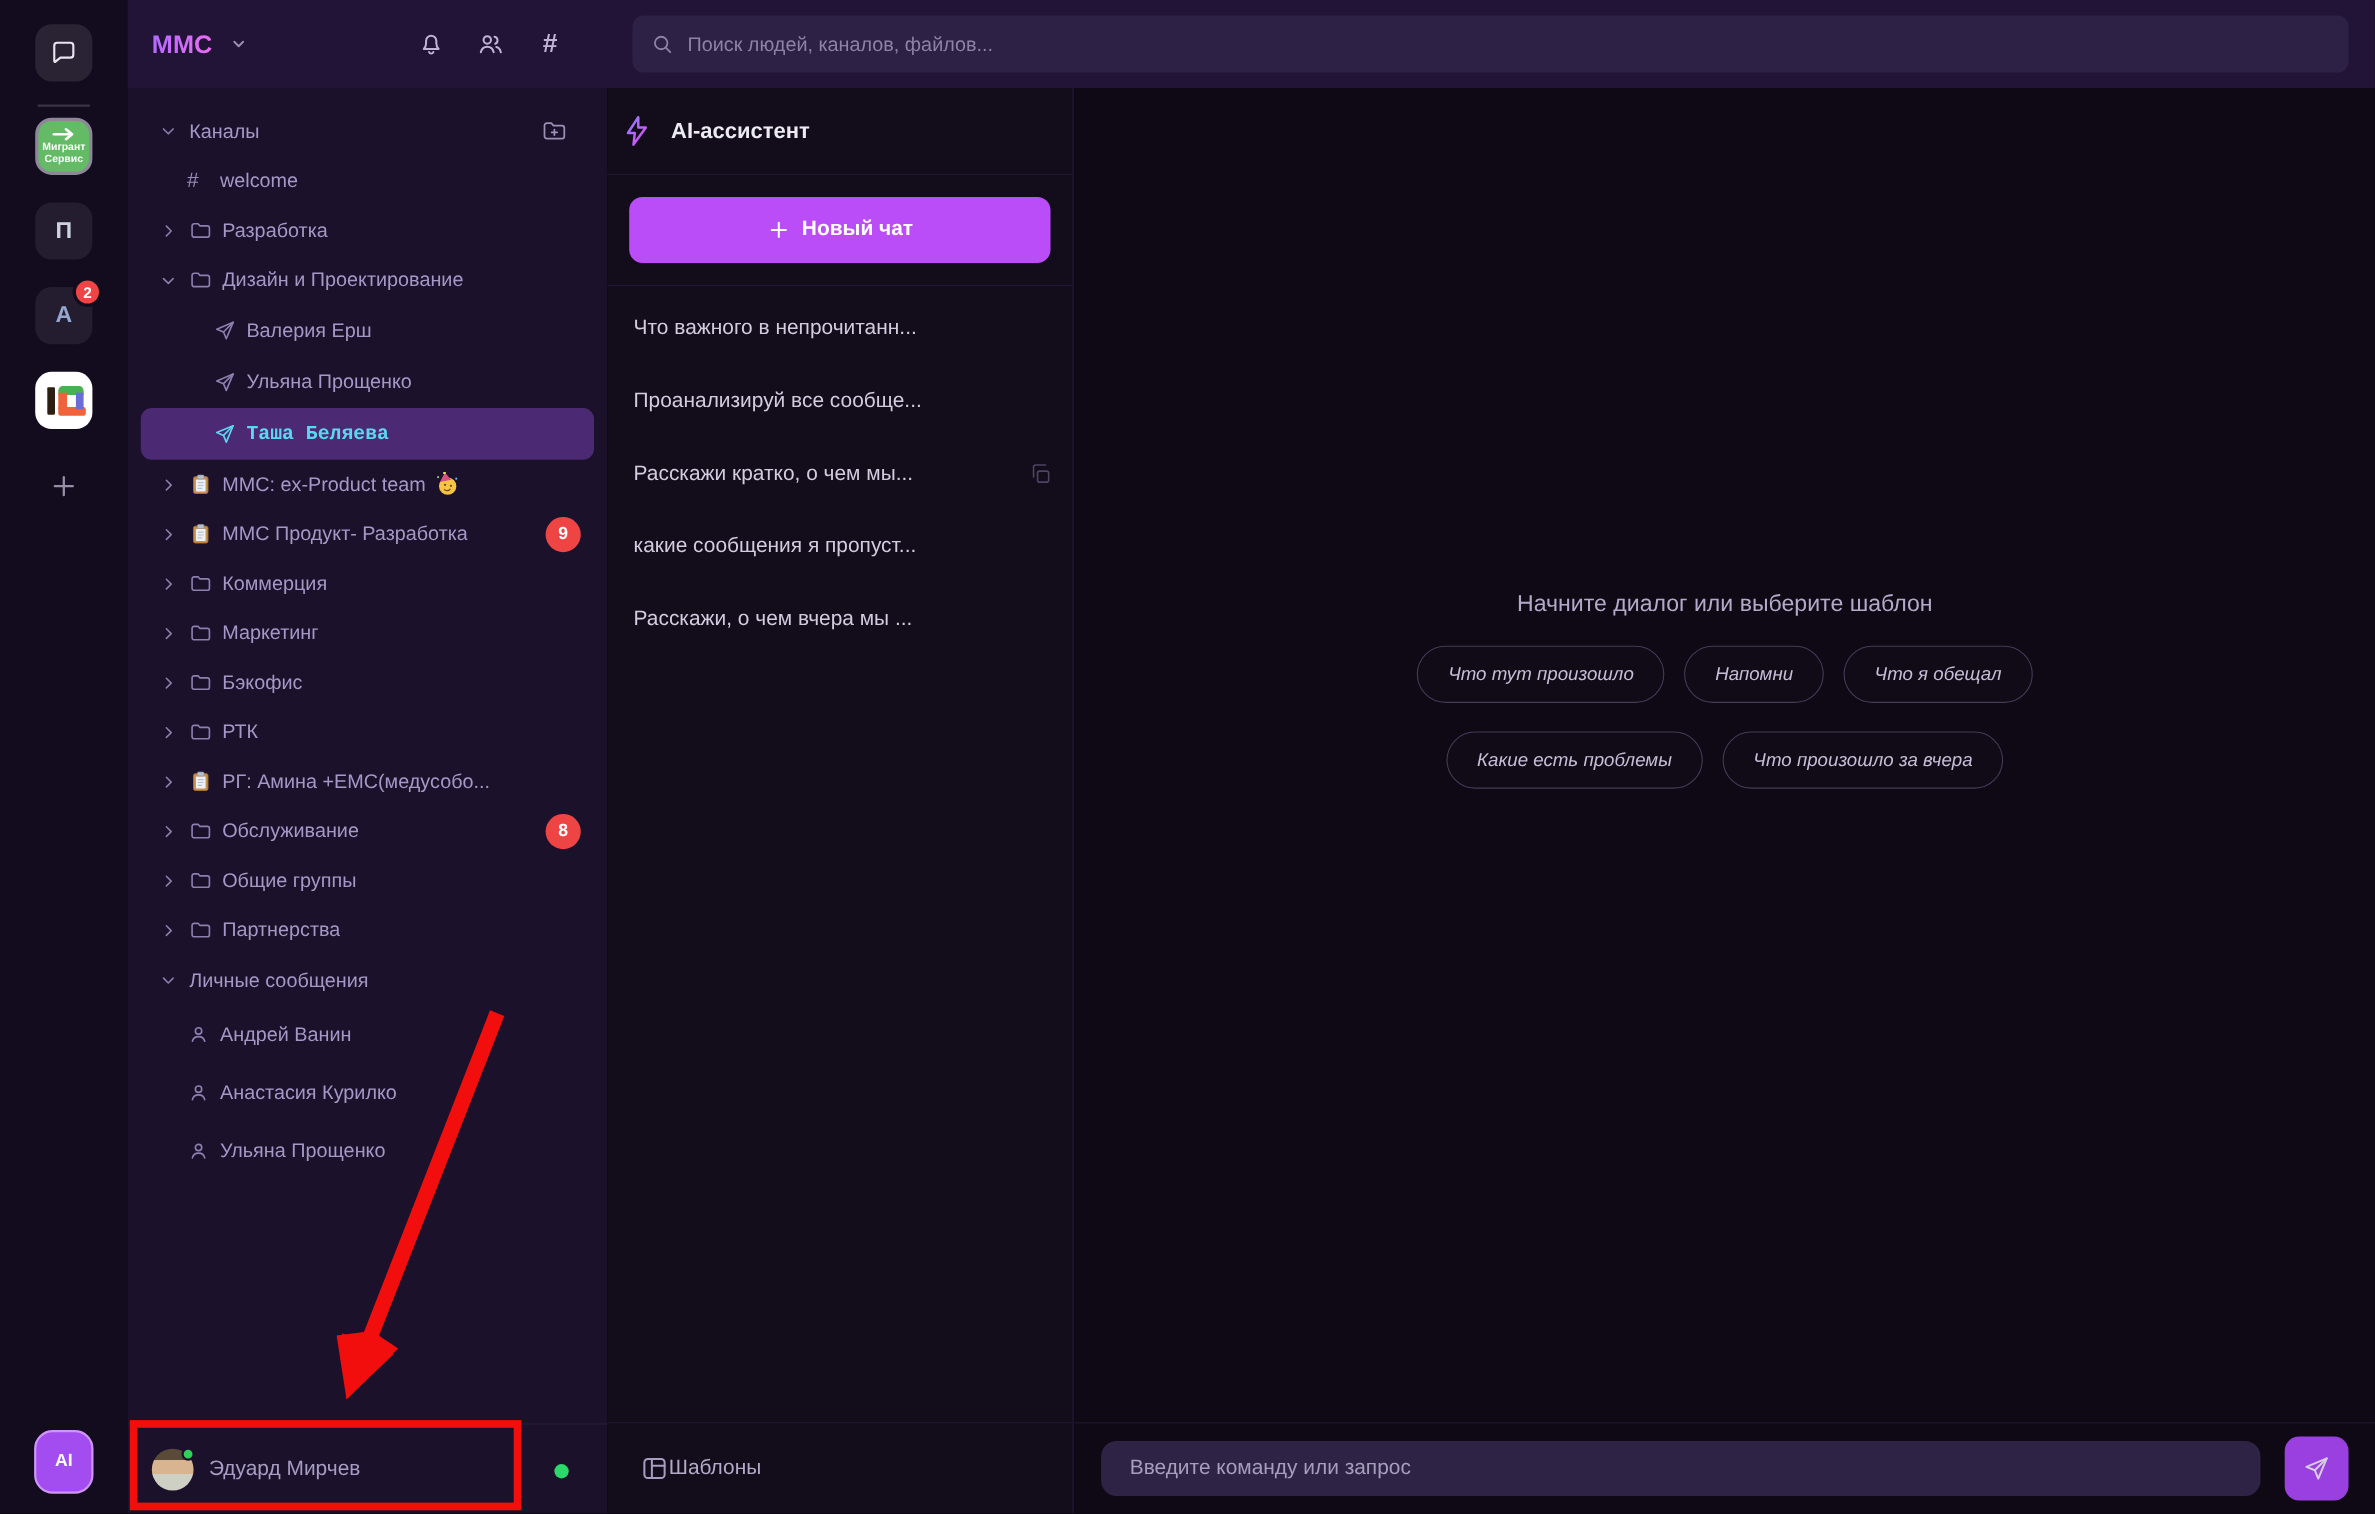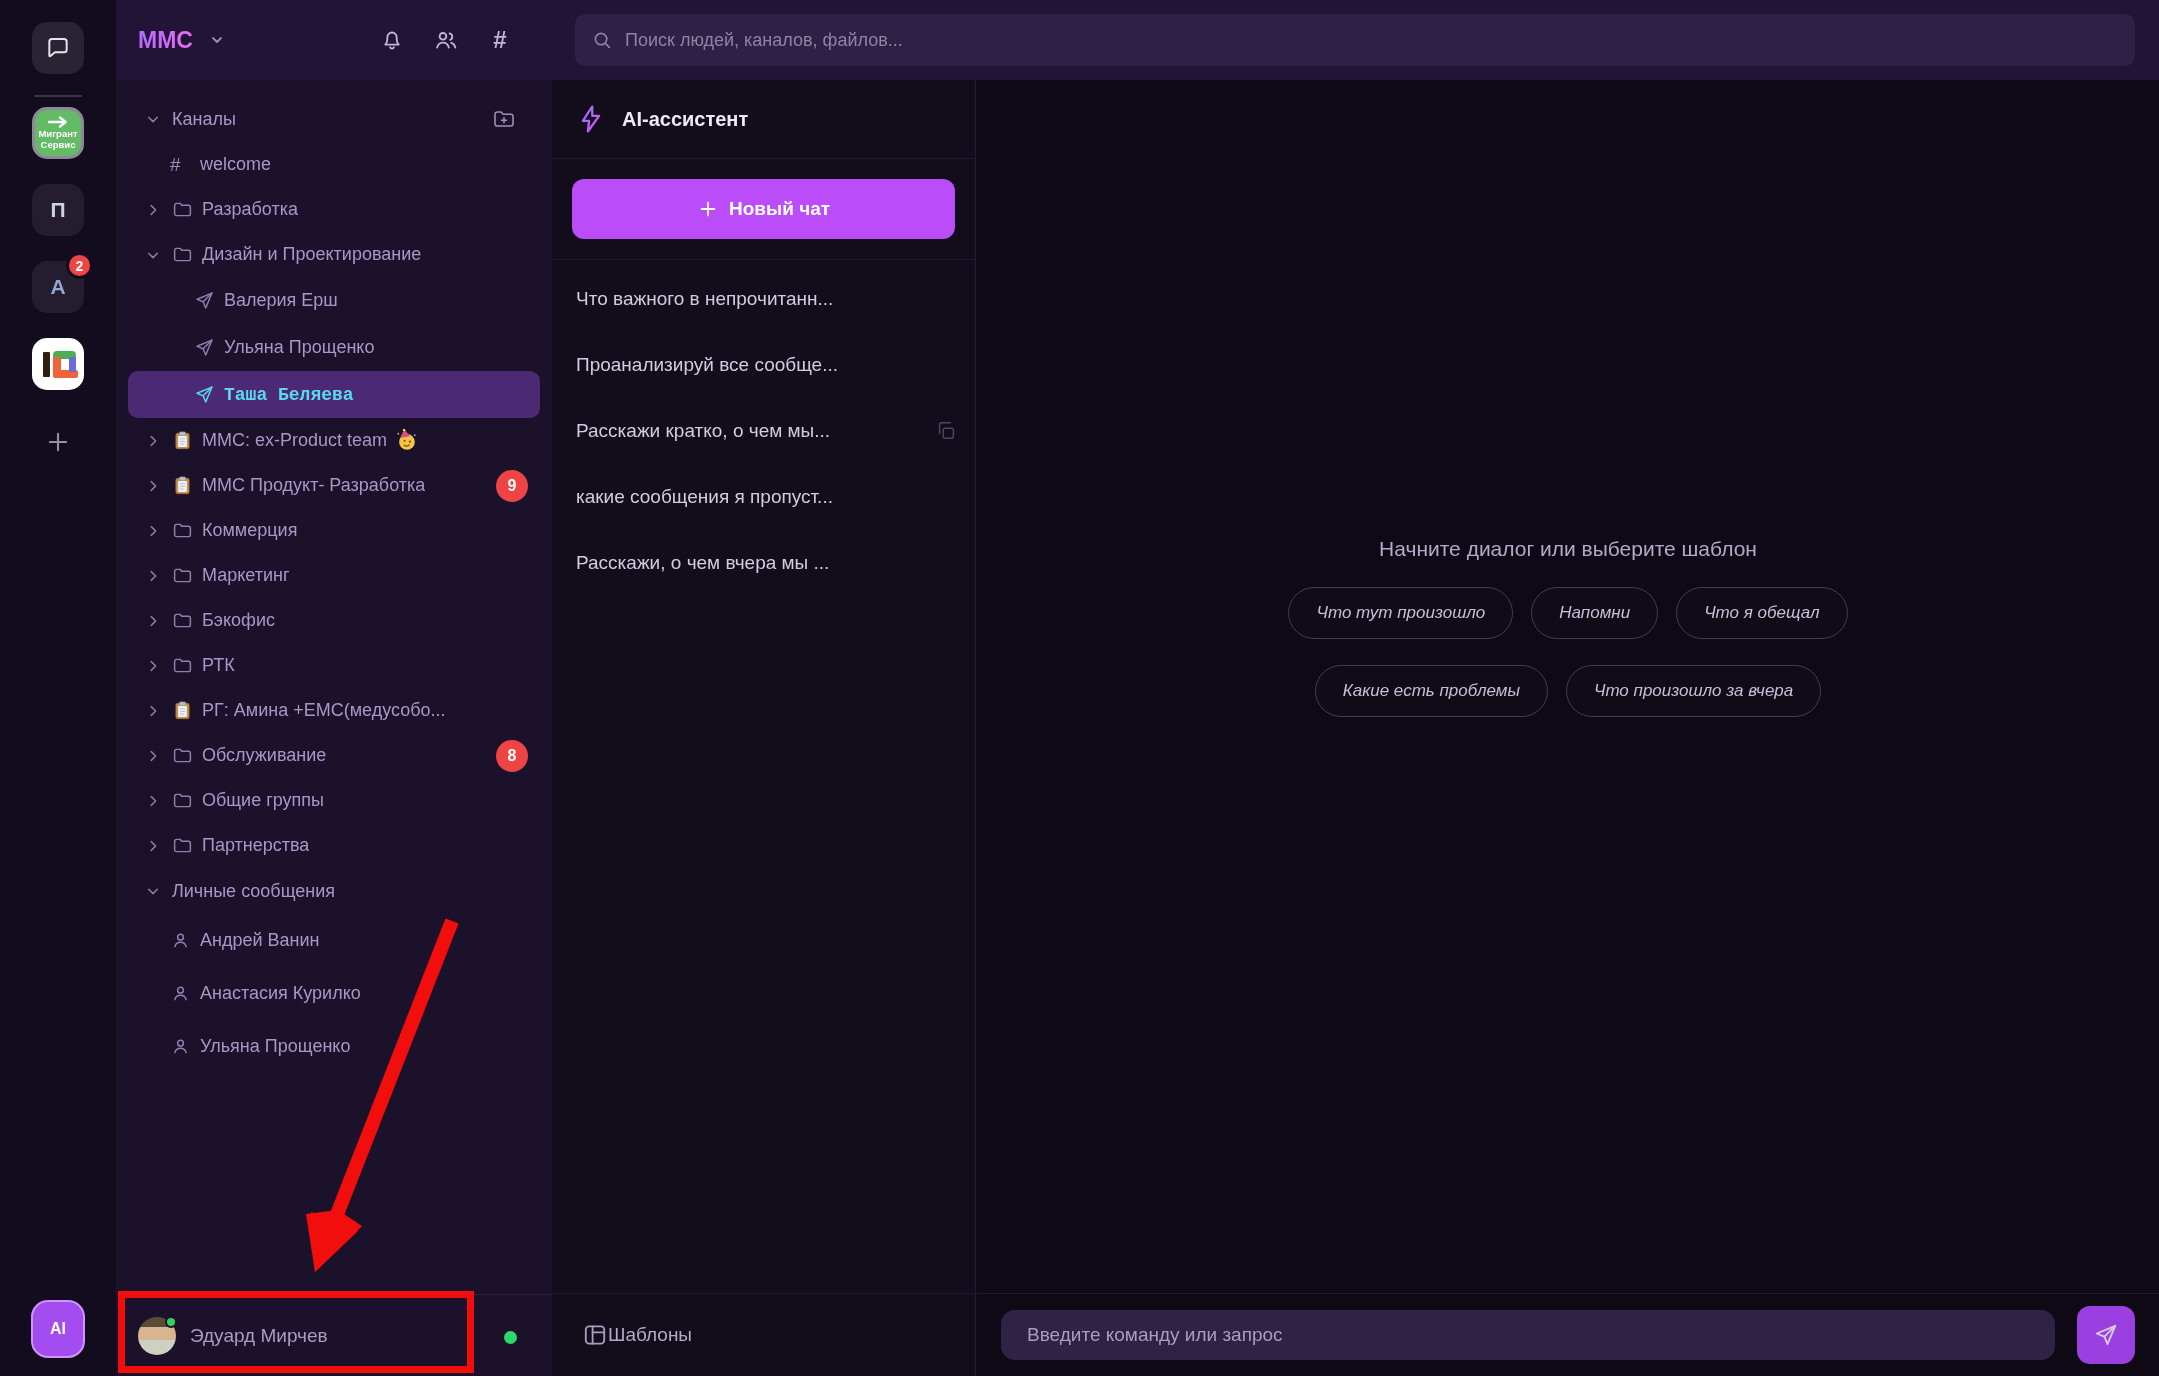--- a/index.html
+++ b/index.html
@@ -58,21 +58,21 @@
 
   .side-bottom{position:absolute;left:116px;top:1294px;width:436px;height:82px;background:#1b112b;border-top:1px solid #2b1f3e;}
   .user-row{position:absolute;left:22px;top:22px;display:flex;align-items:center;gap:14px;cursor:pointer;}
   .avatar{position:relative;width:38px;height:38px;border-radius:50%;background:linear-gradient(180deg,#5a4a38 0%,#5a4a38 26%,#d8b490 26%,#d8b490 60%,#cdd0c2 60%);flex:0 0 auto;}
   .avatar .mini-dot{position:absolute;right:-1px;top:-1px;width:12px;height:12px;border-radius:50%;background:#30d158;border:2px solid #1b112b;box-sizing:border-box;}
   .user-name{color:#a79cc2;font-size:19px;}
   .status-dot{position:absolute;left:388px;top:36px;width:13px;height:13px;border-radius:50%;background:#2bd96a;}
 
   
   .assistant{position:absolute;left:552px;top:80px;width:424px;height:1296px;background:#120c1b;border-right:1px solid #261b3a;box-sizing:border-box;display:flex;flex-direction:column;}
-  .as-head{height:78px;border-bottom:1px solid #221834;display:flex;align-items:center;gap:16px;padding-left:24px;flex:0 0 auto;}
+  .as-head{height:78px;border-bottom:1px solid #221834;display:flex;align-items:center;gap:16px;padding-left:12px;flex:0 0 auto;}
   .as-title{color:#eceaf2;font-size:20px;font-weight:bold;}
   .as-newchat-wrap{padding:20px;border-bottom:1px solid #221834;flex:0 0 auto;}
   .btn-newchat{width:100%;height:60px;border:none;border-radius:12px;background:#bb4df8;color:#fff;font-size:19px;font-weight:600;font-family:"Liberation Sans",sans-serif;display:flex;align-items:center;justify-content:center;gap:10px;cursor:pointer;}
   .chat-list{flex:1 1 auto;overflow:hidden;padding-top:6px;}
   .chat-item{position:relative;height:66px;display:flex;align-items:center;padding:0 40px 0 24px;color:#d3ccdf;font-size:19px;cursor:pointer;}
   .chat-item .lbl{white-space:nowrap;overflow:hidden;text-overflow:ellipsis;}
   .chat-item .copy{position:absolute;right:18px;color:#4e4463;width:22px;height:22px;}
   .as-bottom{height:82px;border-top:1px solid #221834;display:flex;align-items:center;padding-left:30px;flex:0 0 auto;color:#a89cc0;cursor:pointer;}
   .as-bottom .lbl{color:#b4aac8;font-size:19px;}
 

